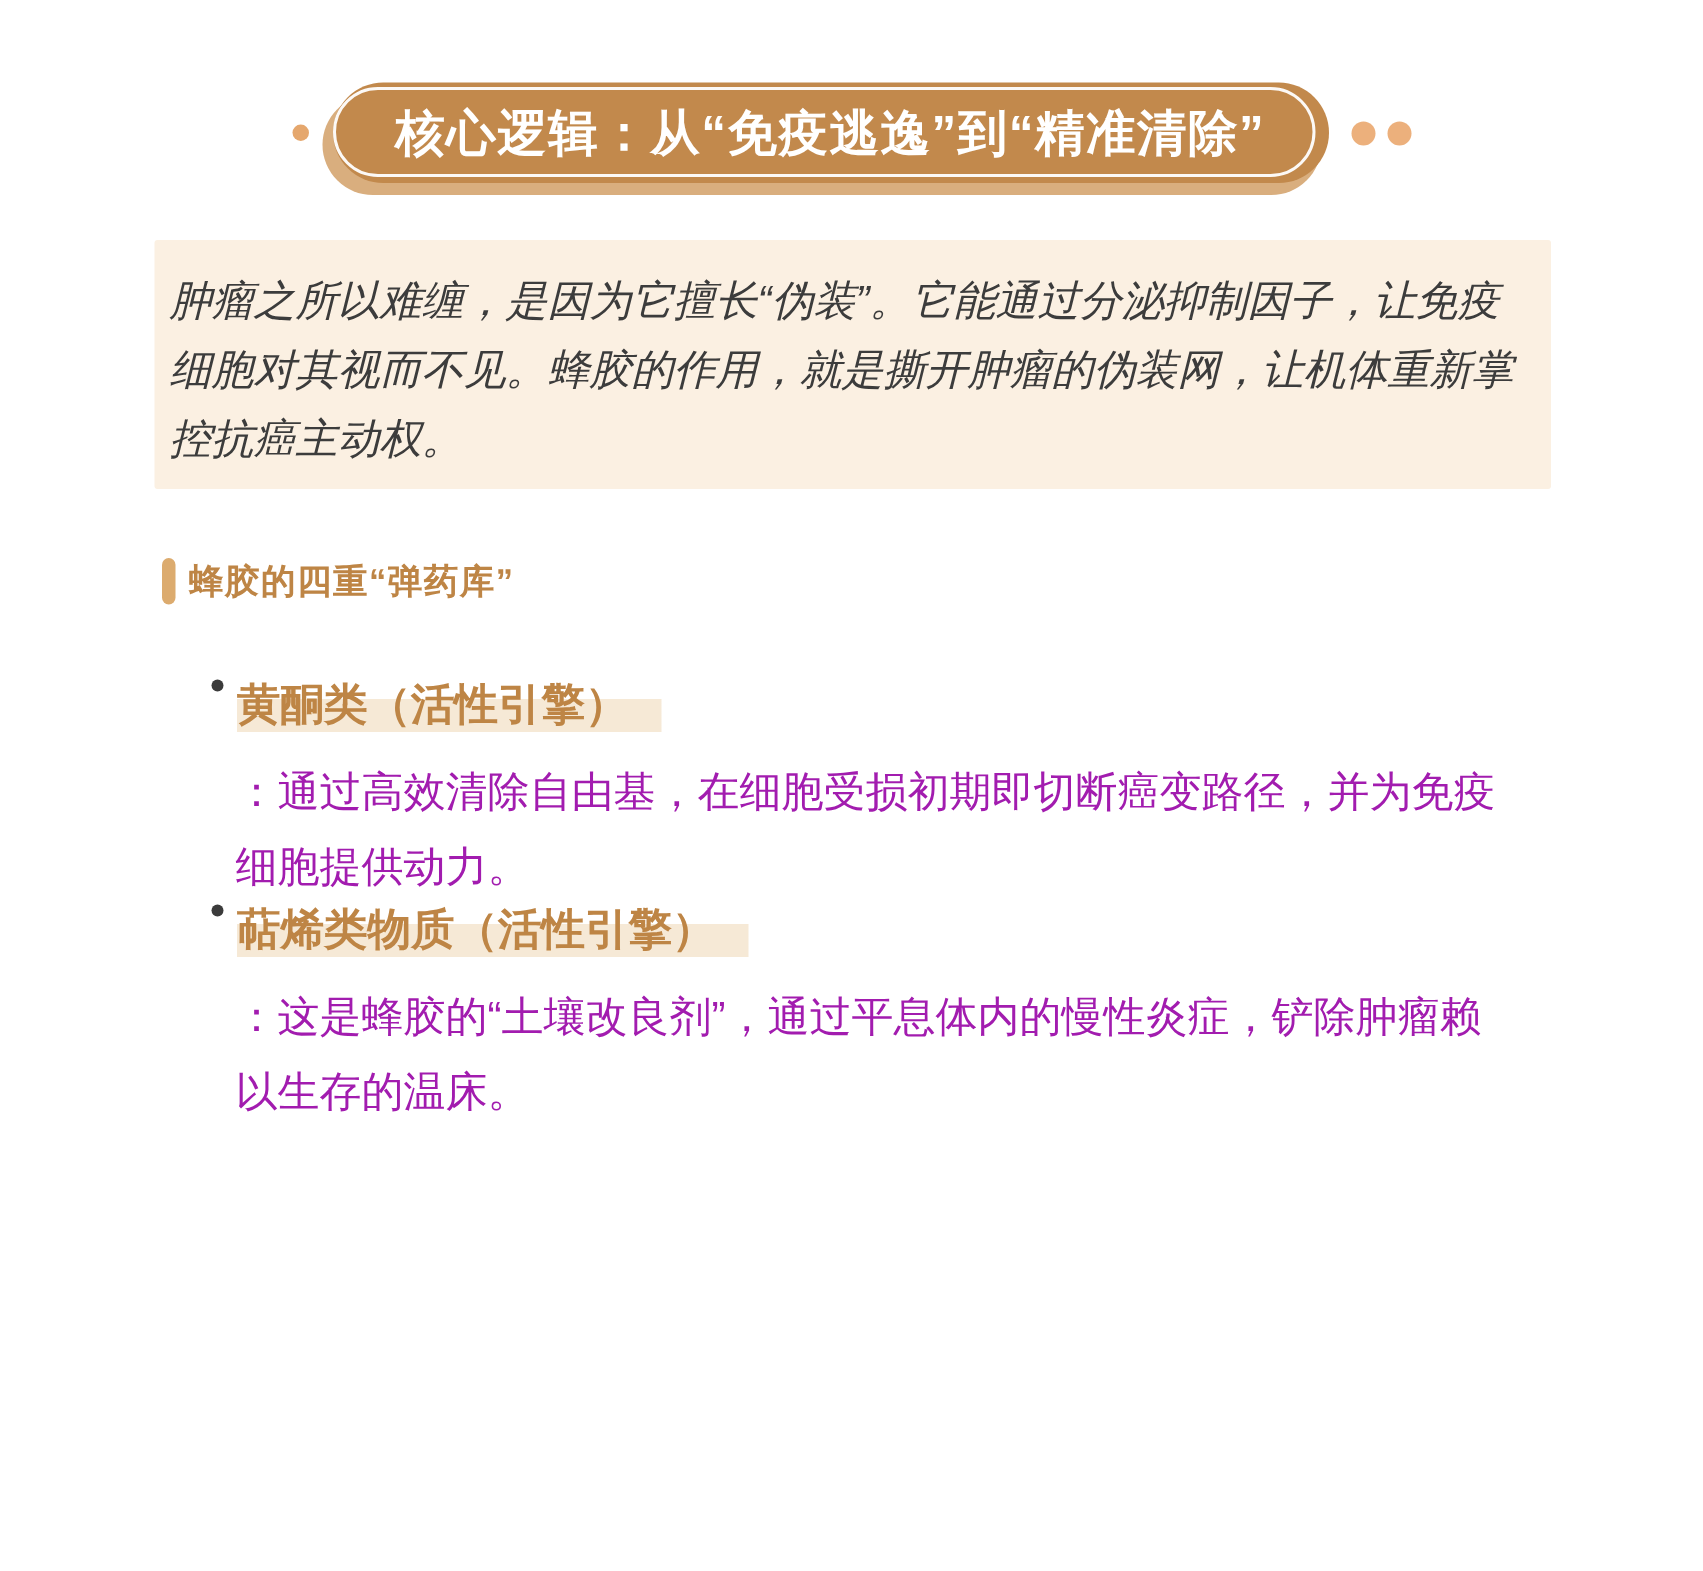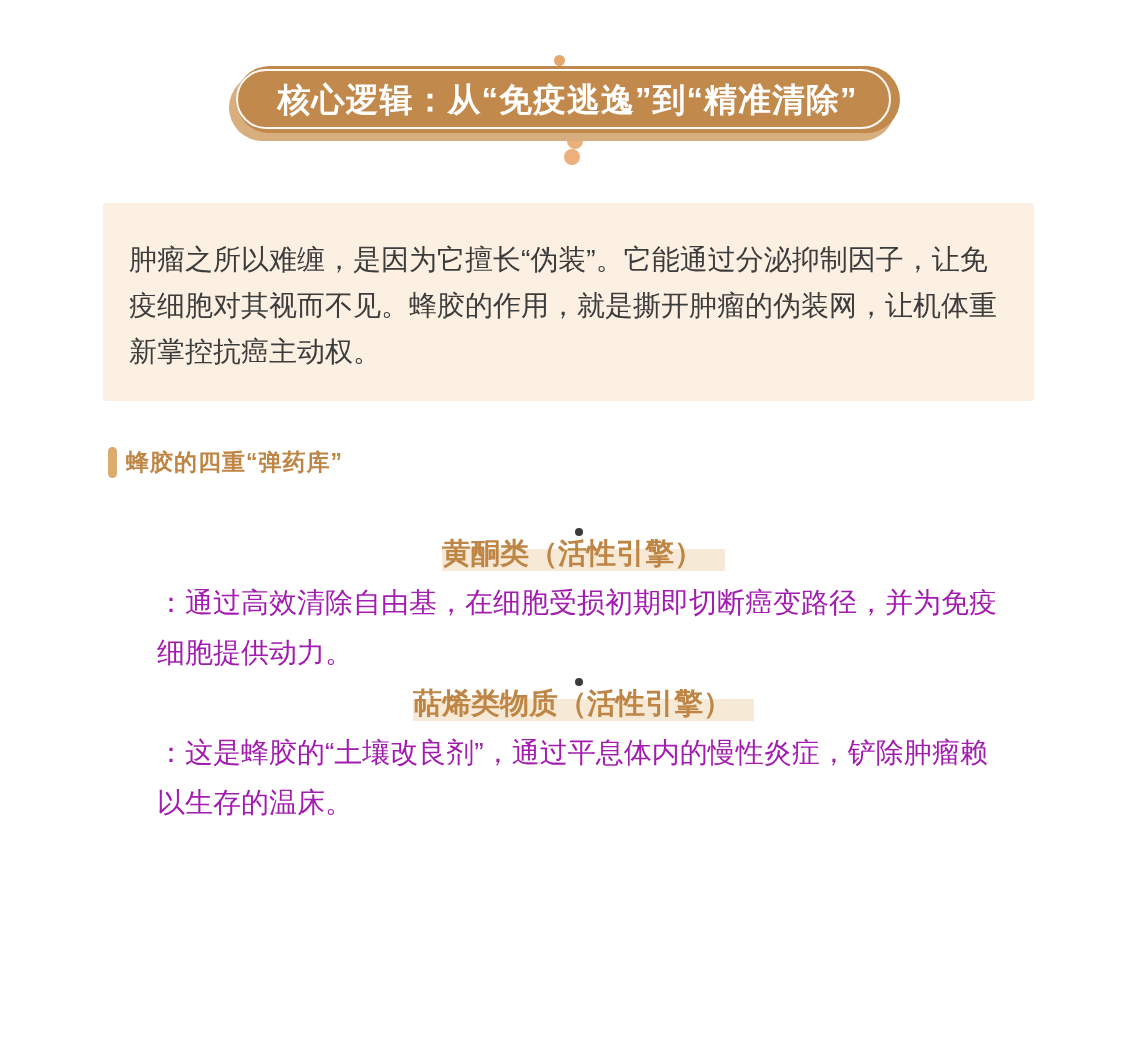--- a/index.html
+++ b/index.html
@@ -19,21 +19,20 @@
     height: 1047px;
     background: #ffffff;
   }
 
   
   .banner-row {
     display: flex;
     align-items: center;
     justify-content: center;
     padding-top: 55px;
-    flex-direction: column;
   }
   .dot {
     border-radius: 50%;
     flex: none;
   }
   .dot-left {
     width: 11px;
     height: 11px;
     background: #e5a76d;
     margin-right: 16px;
@@ -94,24 +93,25 @@
   
   .intro-box {
     margin: 38px 0 0 103px;
     width: 931px;
     box-sizing: border-box;
     background: #fbf0e2;
     border-radius: 2px;
     padding: 18px 16px 10px 10px;
   }
   .intro-box p {
-    margin: 16px;
+    margin: 0;
     font-size: 28px;
     line-height: 46px;
     color: #3c3c3c;
+    font-style: italic;
   }
 
   
   .section-heading {
     margin: 46px 0 0 108px;
     display: flex;
     align-items: center;
     height: 31px;
   }
   .accent-bar {
@@ -137,23 +137,22 @@
     margin: 50px 0 0 141px;
     padding: 0;
     width: 885px;
   }
   .ammo-list li {
     margin: 0;
     padding: 0;
   }
   .item-title-row {
     display: flex;
-    align-items: center;
+    align-items: flex-start;
     height: 50px;
-    flex-direction: column;
   }
   .bullet {
     width: 8px;
     height: 8px;
     border-radius: 50%;
     background: #3b3b3b;
     margin-right: 9px;
     flex: none;
   }
   .item-title {

